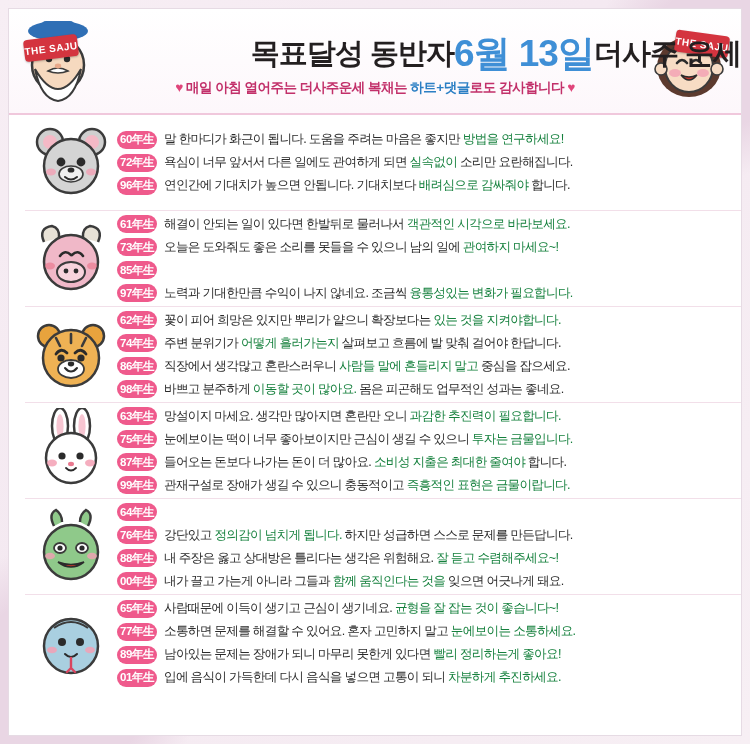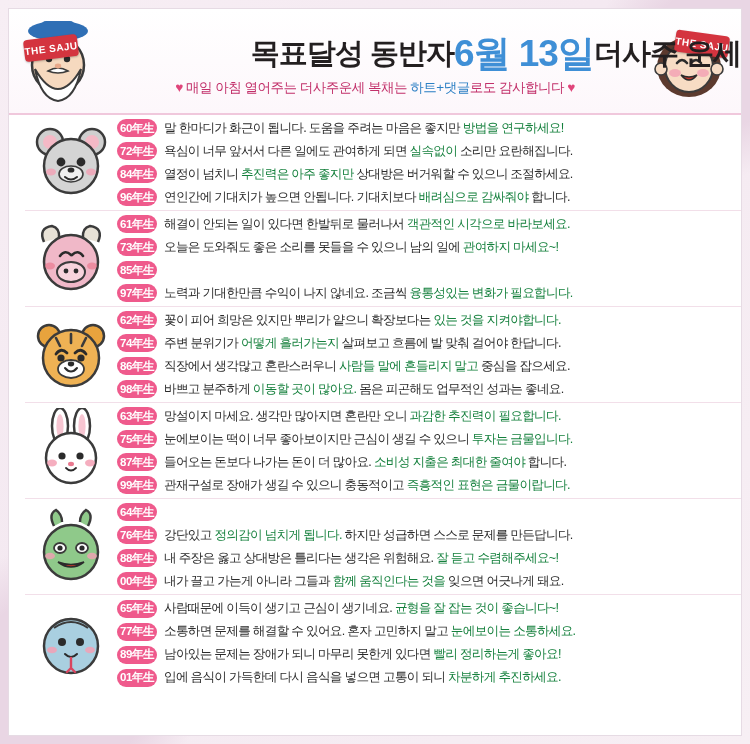--- a/index.html
+++ b/index.html
@@ -45,21 +45,21 @@
     font-size:29px;font-weight:bold;color:#231f20;letter-spacing:-1px;
     white-space:nowrap;
   }
   .hdr-date{
     font-size:37px;font-weight:bold;color:#3f8fd6;letter-spacing:-1px;
     white-space:nowrap;
   }
   .hdr-sub{
     position:absolute;left:0;right:0;top:70px;
     text-align:center;
-    font-size:13.5px;font-weight:normal;color:#c2306a;
+    font-size:13.5px;font-weight:bold;color:#c2306a;
     letter-spacing:-0.5px;
   }
   .hdr-sub .heart{color:#e0457b;}
   .hdr-sub .em{color:#2b7fc4;}
   
   .logo-badge{
     position:absolute;
     width:54px;height:22px;border-radius:4px;
     background:#d4343f;color:#fff;
     font-size:10px;font-weight:bold;
@@ -189,24 +189,20 @@
         <div class="zlines">
           <div class="zline">
               <span class="ybadge">60年生</span>
               <span class="ztext">말 한마디가 화근이 됩니다. 도움을 주려는 마음은 좋지만 <span class="hl">방법을 연구하세요!</span></span>
             </div>
           <div class="zline">
               <span class="ybadge">72年生</span>
               <span class="ztext">욕심이 너무 앞서서 다른 일에도 관여하게 되면 <span class="hl">실속없이</span> 소리만 요란해집니다.</span>
             </div>
           <div class="zline">
-              <span class="ybadge">84年生</span>
-              <span class="ztext">열정이 넘치니 <span class="hl">추진력은 아주 좋지만</span> 상대방은 버거워할 수 있으니 조절하세요.</span>
-            </div>
-          <div class="zline">
               <span class="ybadge">96年生</span>
               <span class="ztext">연인간에 기대치가 높으면 안됩니다. 기대치보다 <span class="hl">배려심으로 감싸줘야</span> 합니다.</span>
             </div>
         </div>
       </div>
 
       <div class="zrow">
         <div class="zicon">
           <svg width="78" height="86" viewBox="0 0 78 86">
             <path d="M12 26 q-6 -14 8 -16 q8 2 7 12" fill="#e8e2d6" stroke="#3b3b3b" stroke-width="2.5"></path>

